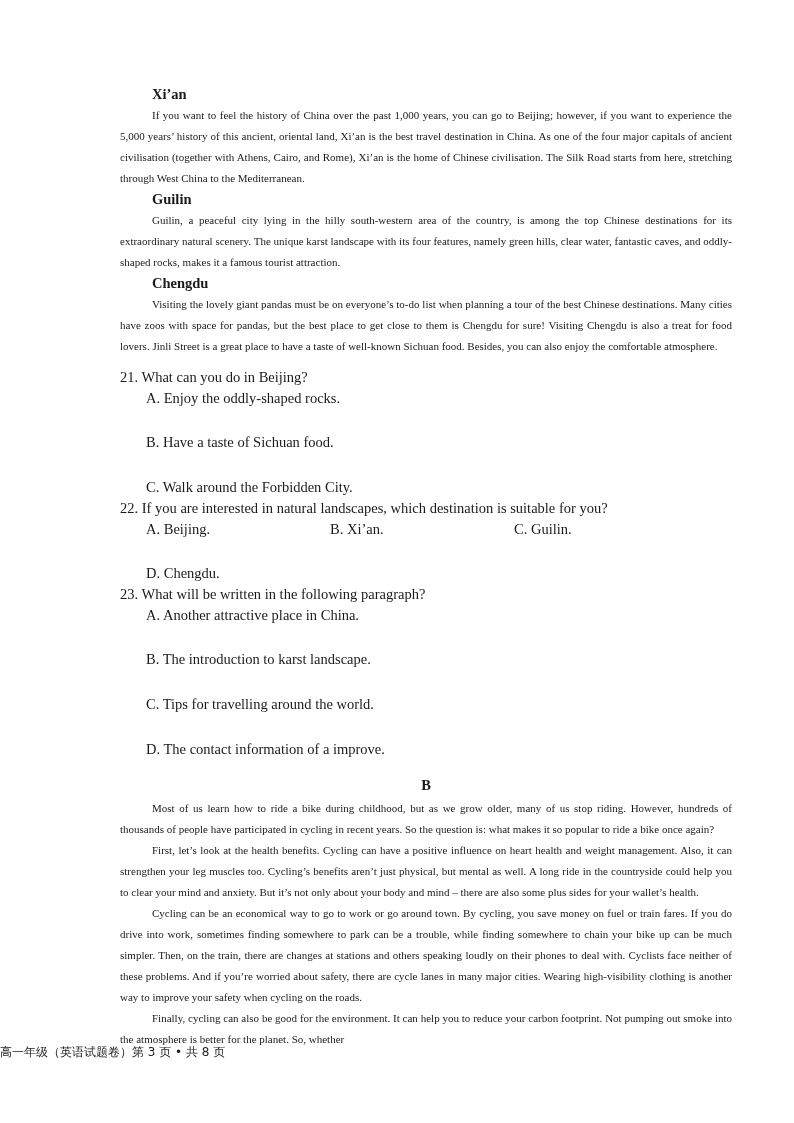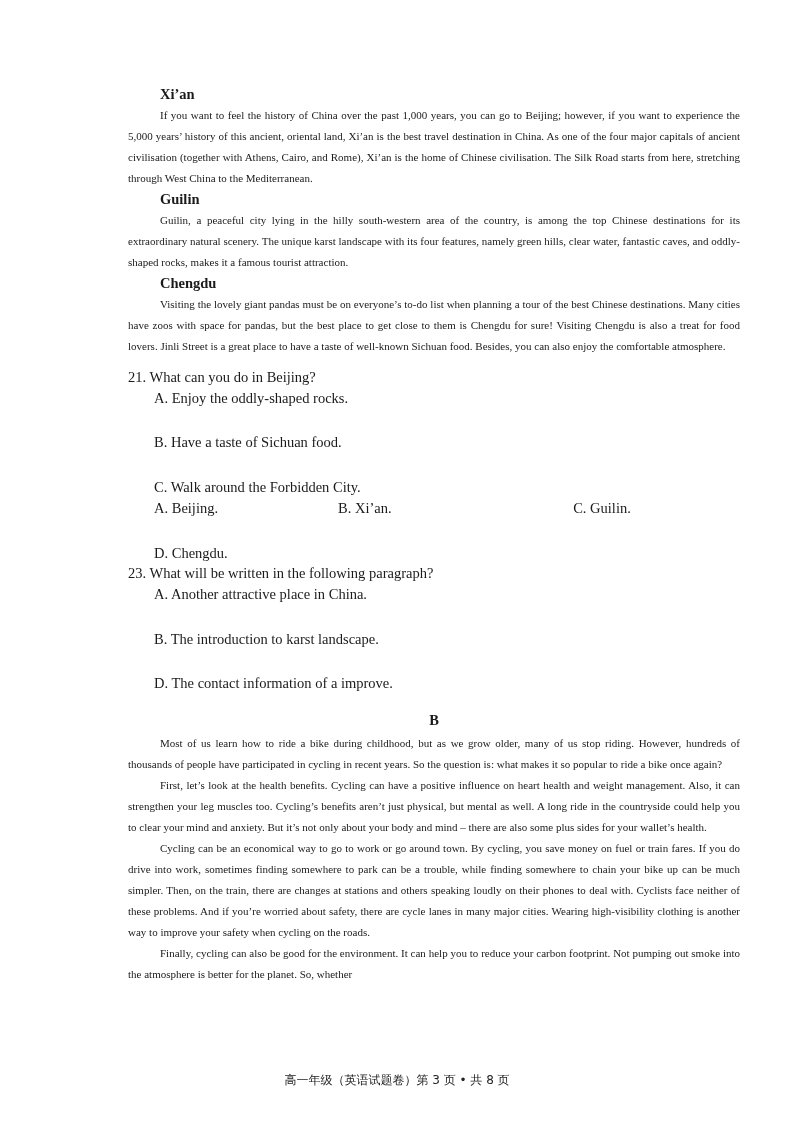--- a/index.html
+++ b/index.html
@@ -1,36 +1,36 @@
 <!DOCTYPE html>
 <html><head>
 <meta charset="utf-8">
 <style>
   html, body { margin: 0; padding: 0; background: #ffffff; }
   body {
     width: 794px; height: 1123px; position: relative; overflow: hidden;
     font-family: "Liberation Serif", "DejaVu Serif", serif;
     color: #1a1a1a;
   }
-  .page { position: absolute; left: 128px; top: 84px; width: 612px; }
+  .page { position: absolute; left: 120px; top: 84px; width: 612px; }
   .heading { font-weight: bold; font-size: 14.5px; line-height: 21px; margin-left: 32px; }
   .para {
     font-size: 11px; line-height: 21px; text-align: justify;
     text-indent: 32px; margin: 0;
   }
   .section { margin-bottom: 0; }
   .questions { margin-top: 10px; }
   .q { font-size: 14.5px; line-height: 20.7px; }
   .opts { display: flex; flex-wrap: wrap; padding-left: 26px; font-size: 14.5px; line-height: 20.7px; gap: 24px; }
   .opts.two .opt { width: 320px; }
   .opts.four .opt { width: 160px; }
-  .opts.four .opt:nth-child(3) { width: 160px; text-align: center; }
+  .opts.four .opt:nth-child(3) { width: 160px; }
   .part-title { text-align: center; font-weight: bold; font-size: 14.5px; line-height: 21px; margin-top: 16px; margin-bottom: 2px; }
   .footer {
-    position: absolute; left: 0; width: 794px; top: 1072px; text-align: center;
+    position: absolute; left: 0; width: 794px; top: 1044px; text-align: left;
     font-family: "DejaVu Sans", sans-serif; font-size: 12px; color: #222;
   }
 </style>
 </head>
 <body>
 
 <div class="page">
 
   <div class="section">
     <div class="heading">Xi’an</div>
@@ -48,31 +48,33 @@
   </div>
 
   <div class="questions">
     <div class="q">21. What can you do in Beijing?</div>
     <div class="opts two">
       <span class="opt">A. Enjoy the oddly-shaped rocks.</span>
       <span class="opt">B. Have a taste of Sichuan food.</span>
       <span class="opt">C. Walk around the Forbidden City.</span>
     </div>
 
+    <div class="q">22. If you are interested in natural landscapes, which destination is suitable for you?</div>
     <div class="opts four">
       <span class="opt">A. Beijing.</span>
       <span class="opt">B. Xi’an.</span>
       <span class="opt">C. Guilin.</span>
       <span class="opt">D. Chengdu.</span>
     </div>
 
     <div class="q">23. What will be written in the following paragraph?</div>
     <div class="opts two">
       <span class="opt">A. Another attractive place in China.</span>
       <span class="opt">B. The introduction to karst landscape.</span>
+      <span class="opt">C. Tips for travelling around the world.</span>
       <span class="opt">D. The contact information of a improve.</span>
     </div>
   </div>
 
   <div class="part-title">B</div>
   <p class="para">Most of us learn how to ride a bike during childhood, but as we grow older, many of us stop riding. However, hundreds of thousands of people have participated in cycling in recent years. So the question is: what makes it so popular to ride a bike once again?</p>
   <p class="para">First, let’s look at the health benefits. Cycling can have a positive influence on heart health and weight management. Also, it can strengthen your leg muscles too. Cycling’s benefits aren’t just physical, but mental as well. A long ride in the countryside could help you to clear your mind and anxiety. But it’s not only about your body and mind – there are also some plus sides for your wallet’s health.</p>
   <p class="para">Cycling can be an economical way to go to work or go around town. By cycling, you save money on fuel or train fares. If you do drive into work, sometimes finding somewhere to park can be a trouble, while finding somewhere to chain your bike up can be much simpler. Then, on the train, there are changes at stations and others speaking loudly on their phones to deal with. Cyclists face neither of these problems. And if you’re worried about safety, there are cycle lanes in many major cities. Wearing high-visibility clothing is another way to improve your safety when cycling on the roads.</p>
   <p class="para">Finally, cycling can also be good for the environment. It can help you to reduce your carbon footprint. Not pumping out smoke into the atmosphere is better for the planet. So, whether</p>
 </div>

